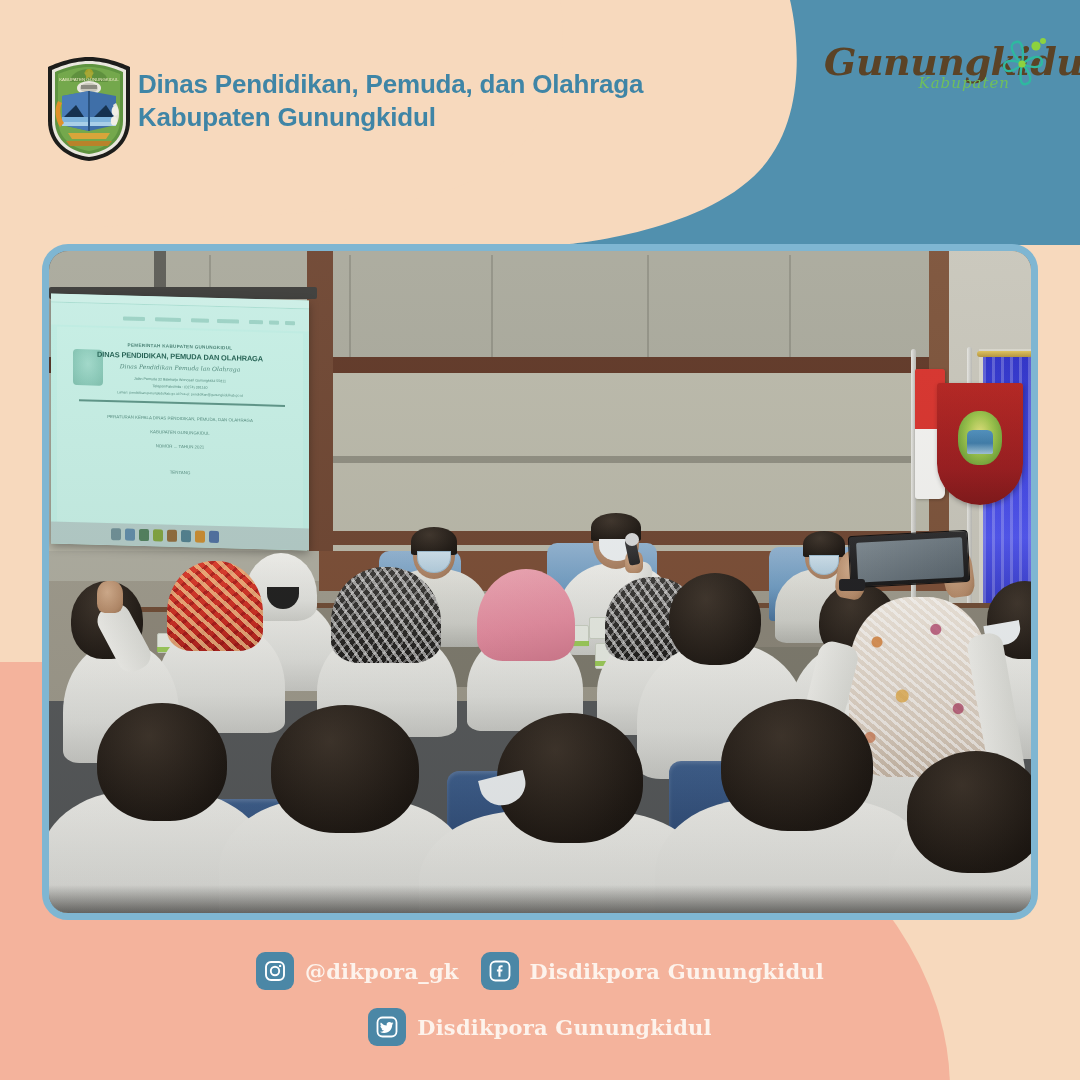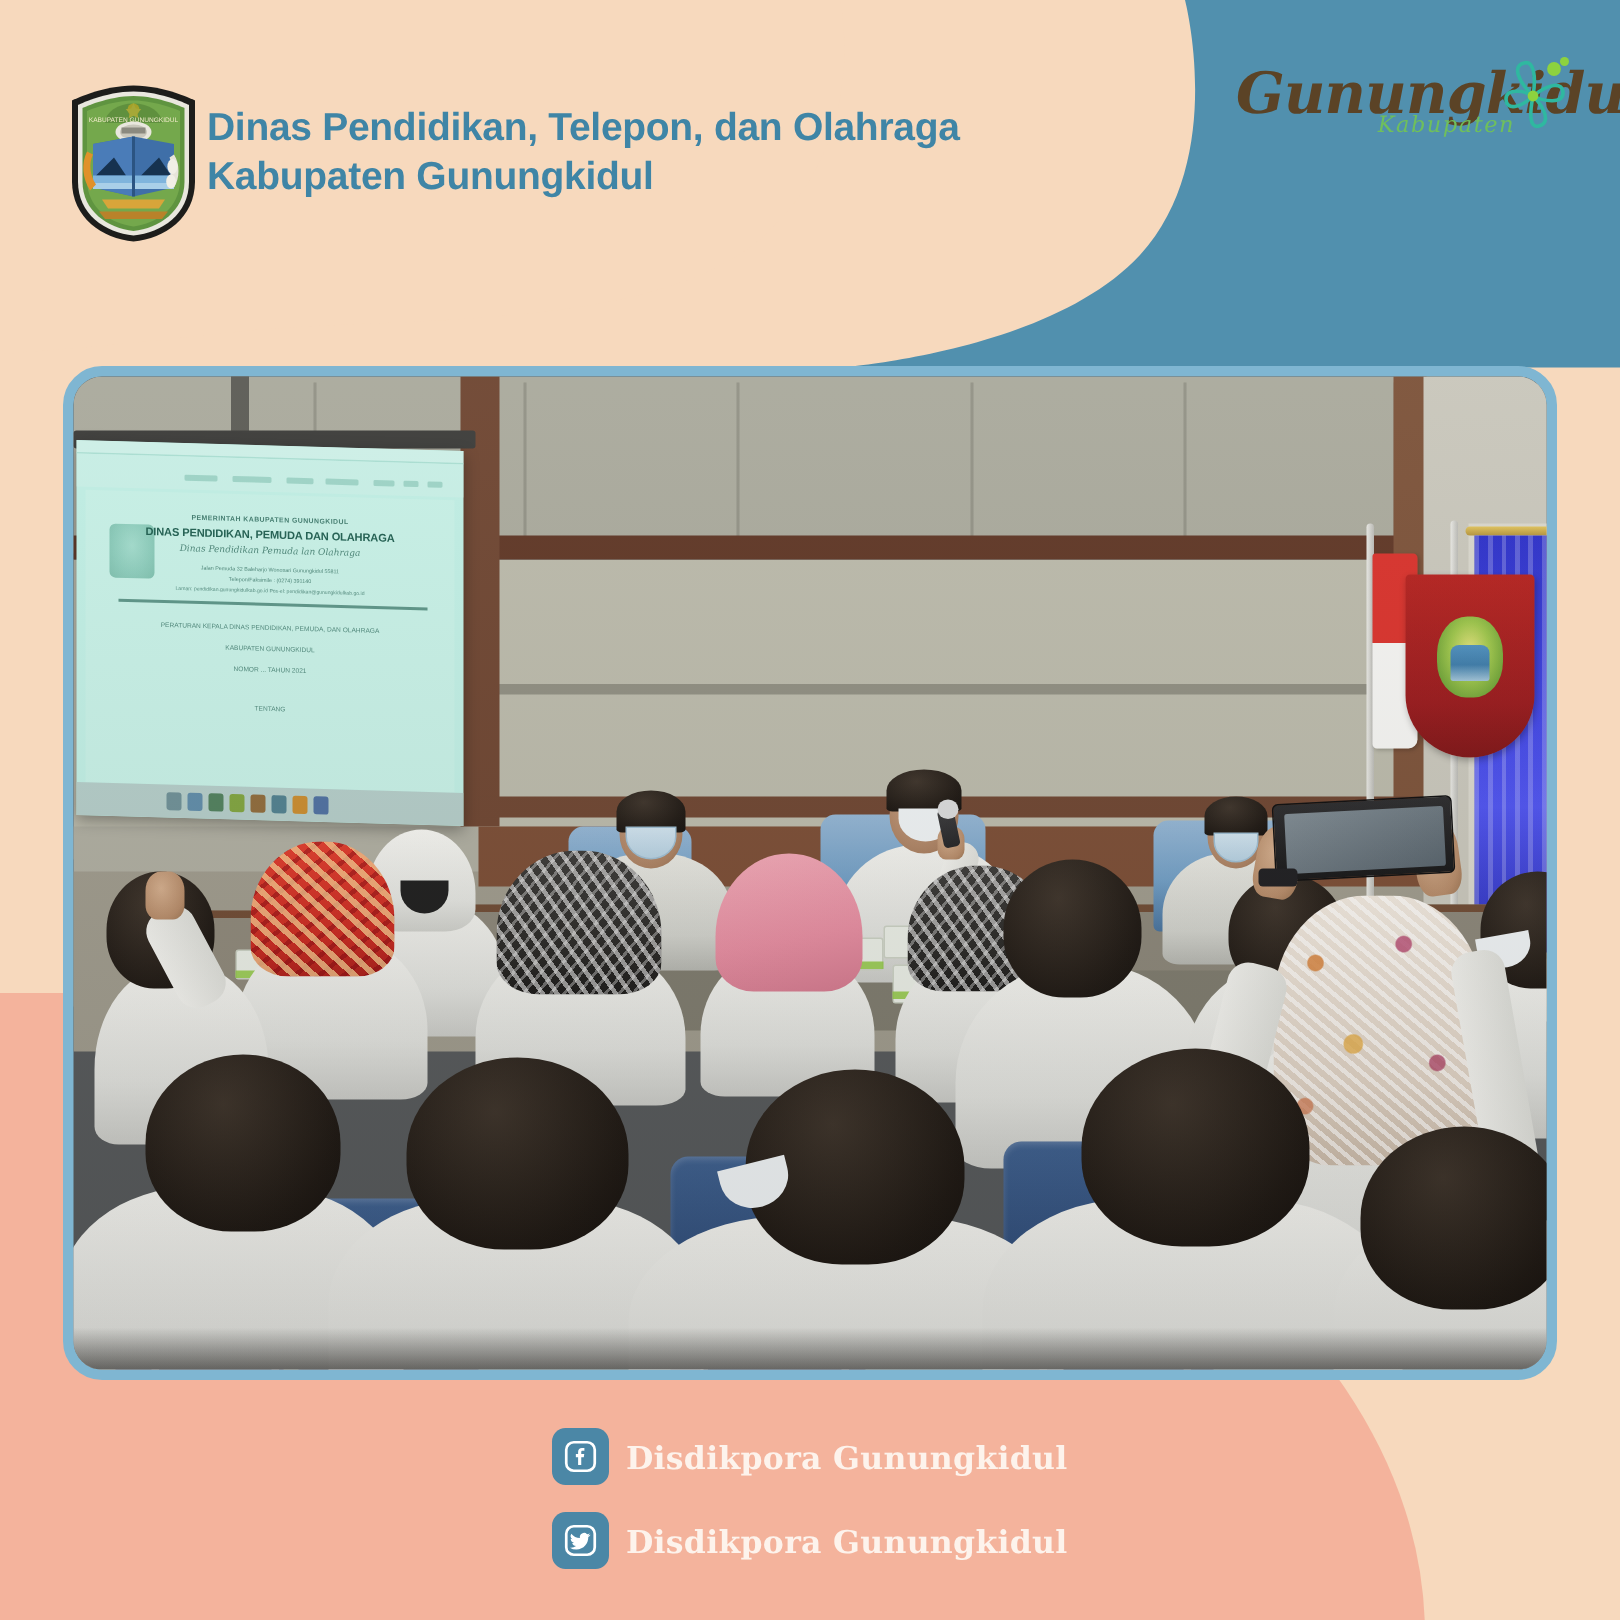--- a/index.html
+++ b/index.html
@@ -336,21 +336,21 @@
     <path d="M14 46 C10 54 11 64 16 72 L20 68 C16 62 15 54 18 48 Z" fill="#e0912a"></path>
     <path d="M72 48 C76 54 76 64 72 70 L68 66 C71 60 71 54 69 50 Z" fill="#e6e4d9"></path>
     <ellipse cx="71" cy="56" rx="3.4" ry="5" fill="#f1efe6"></ellipse>
     <ellipse cx="70" cy="66" rx="3.2" ry="4.6" fill="#f1efe6"></ellipse>
     <path d="M24 78 L66 78 L62 84 L28 84 Z" fill="#d8a53a"></path>
     <path d="M22 86 L68 86 L64 91 L26 91 Z" fill="#b9822a"></path>
     <text x="45" y="26" font-size="4.4" fill="#efe9c8" text-anchor="middle" font-family="'Liberation Sans',sans-serif">KABUPATEN GUNUNGKIDUL</text>
   </svg>
 
   <div class="dept-title">
-    <span>Dinas Pendidikan, Telepon, dan Olahraga</span>
+    <span>Dinas Pendidikan, Pemuda, dan Olahraga</span>
     <span class="l2">Kabupaten Gunungkidul</span>
   </div>
 
   <div class="gk-logo">
     <svg class="gk-flourish" viewBox="0 0 58 58">
       <g fill="none" stroke="#2fb8a0" stroke-width="2.4" stroke-linecap="round">
         <path d="M30 30 C20 20 16 10 24 8 C31 6 32 18 30 30 Z"></path>
         <path d="M30 30 C40 22 50 20 50 28 C50 35 38 34 30 30 Z"></path>
         <path d="M30 30 C22 38 12 40 12 32 C12 25 24 26 30 30 Z"></path>
         <path d="M30 30 C38 38 42 48 34 50 C27 52 28 40 30 30 Z"></path>
@@ -587,20 +587,30 @@
     <div style="position:absolute;left:0;bottom:0;width:100%;height:28px;background:linear-gradient(180deg,rgba(20,18,16,.0),rgba(20,18,16,.55));"></div>
 
     <div style="position:absolute;inset:0;background:linear-gradient(180deg,rgba(255,250,240,.05),rgba(25,22,18,.10));pointer-events:none;"></div>
   </div>
 </div>
 
 <div id="footer">
 
   <div class="social-row row1">
 
+    <div class="social-item">
+      <span class="si-icon">
+        <svg width="24" height="24" viewBox="0 0 24 24" fill="none" stroke="#ffffff" stroke-width="1.9">
+          <rect x="3" y="3" width="18" height="18" rx="5"></rect>
+          <circle cx="12" cy="12" r="4.2"></circle>
+          <circle cx="17.1" cy="6.9" r="1.2" fill="#ffffff" stroke="none"></circle>
+        </svg>
+      </span>
+      <span class="si-label">@dikpora_gk</span>
+    </div>
 
 
     <div class="social-item">
       <span class="si-icon">
         <svg width="24" height="24" viewBox="0 0 24 24">
           <rect x="2.5" y="2.5" width="19" height="19" rx="5" fill="none" stroke="#ffffff" stroke-width="1.8"></rect>
           <path d="M14.6 8.2h-1.3c-.5 0-.8.3-.8.8v1.4h2l-.3 2.1h-1.7v5.2h-2.1v-5.2H8.9v-2.1h1.5V9c0-1.7 1-2.7 2.6-2.7h1.6z" fill="#ffffff"></path>
         </svg>
       </span>
       <span class="si-label">Disdikpora Gunungkidul</span>

